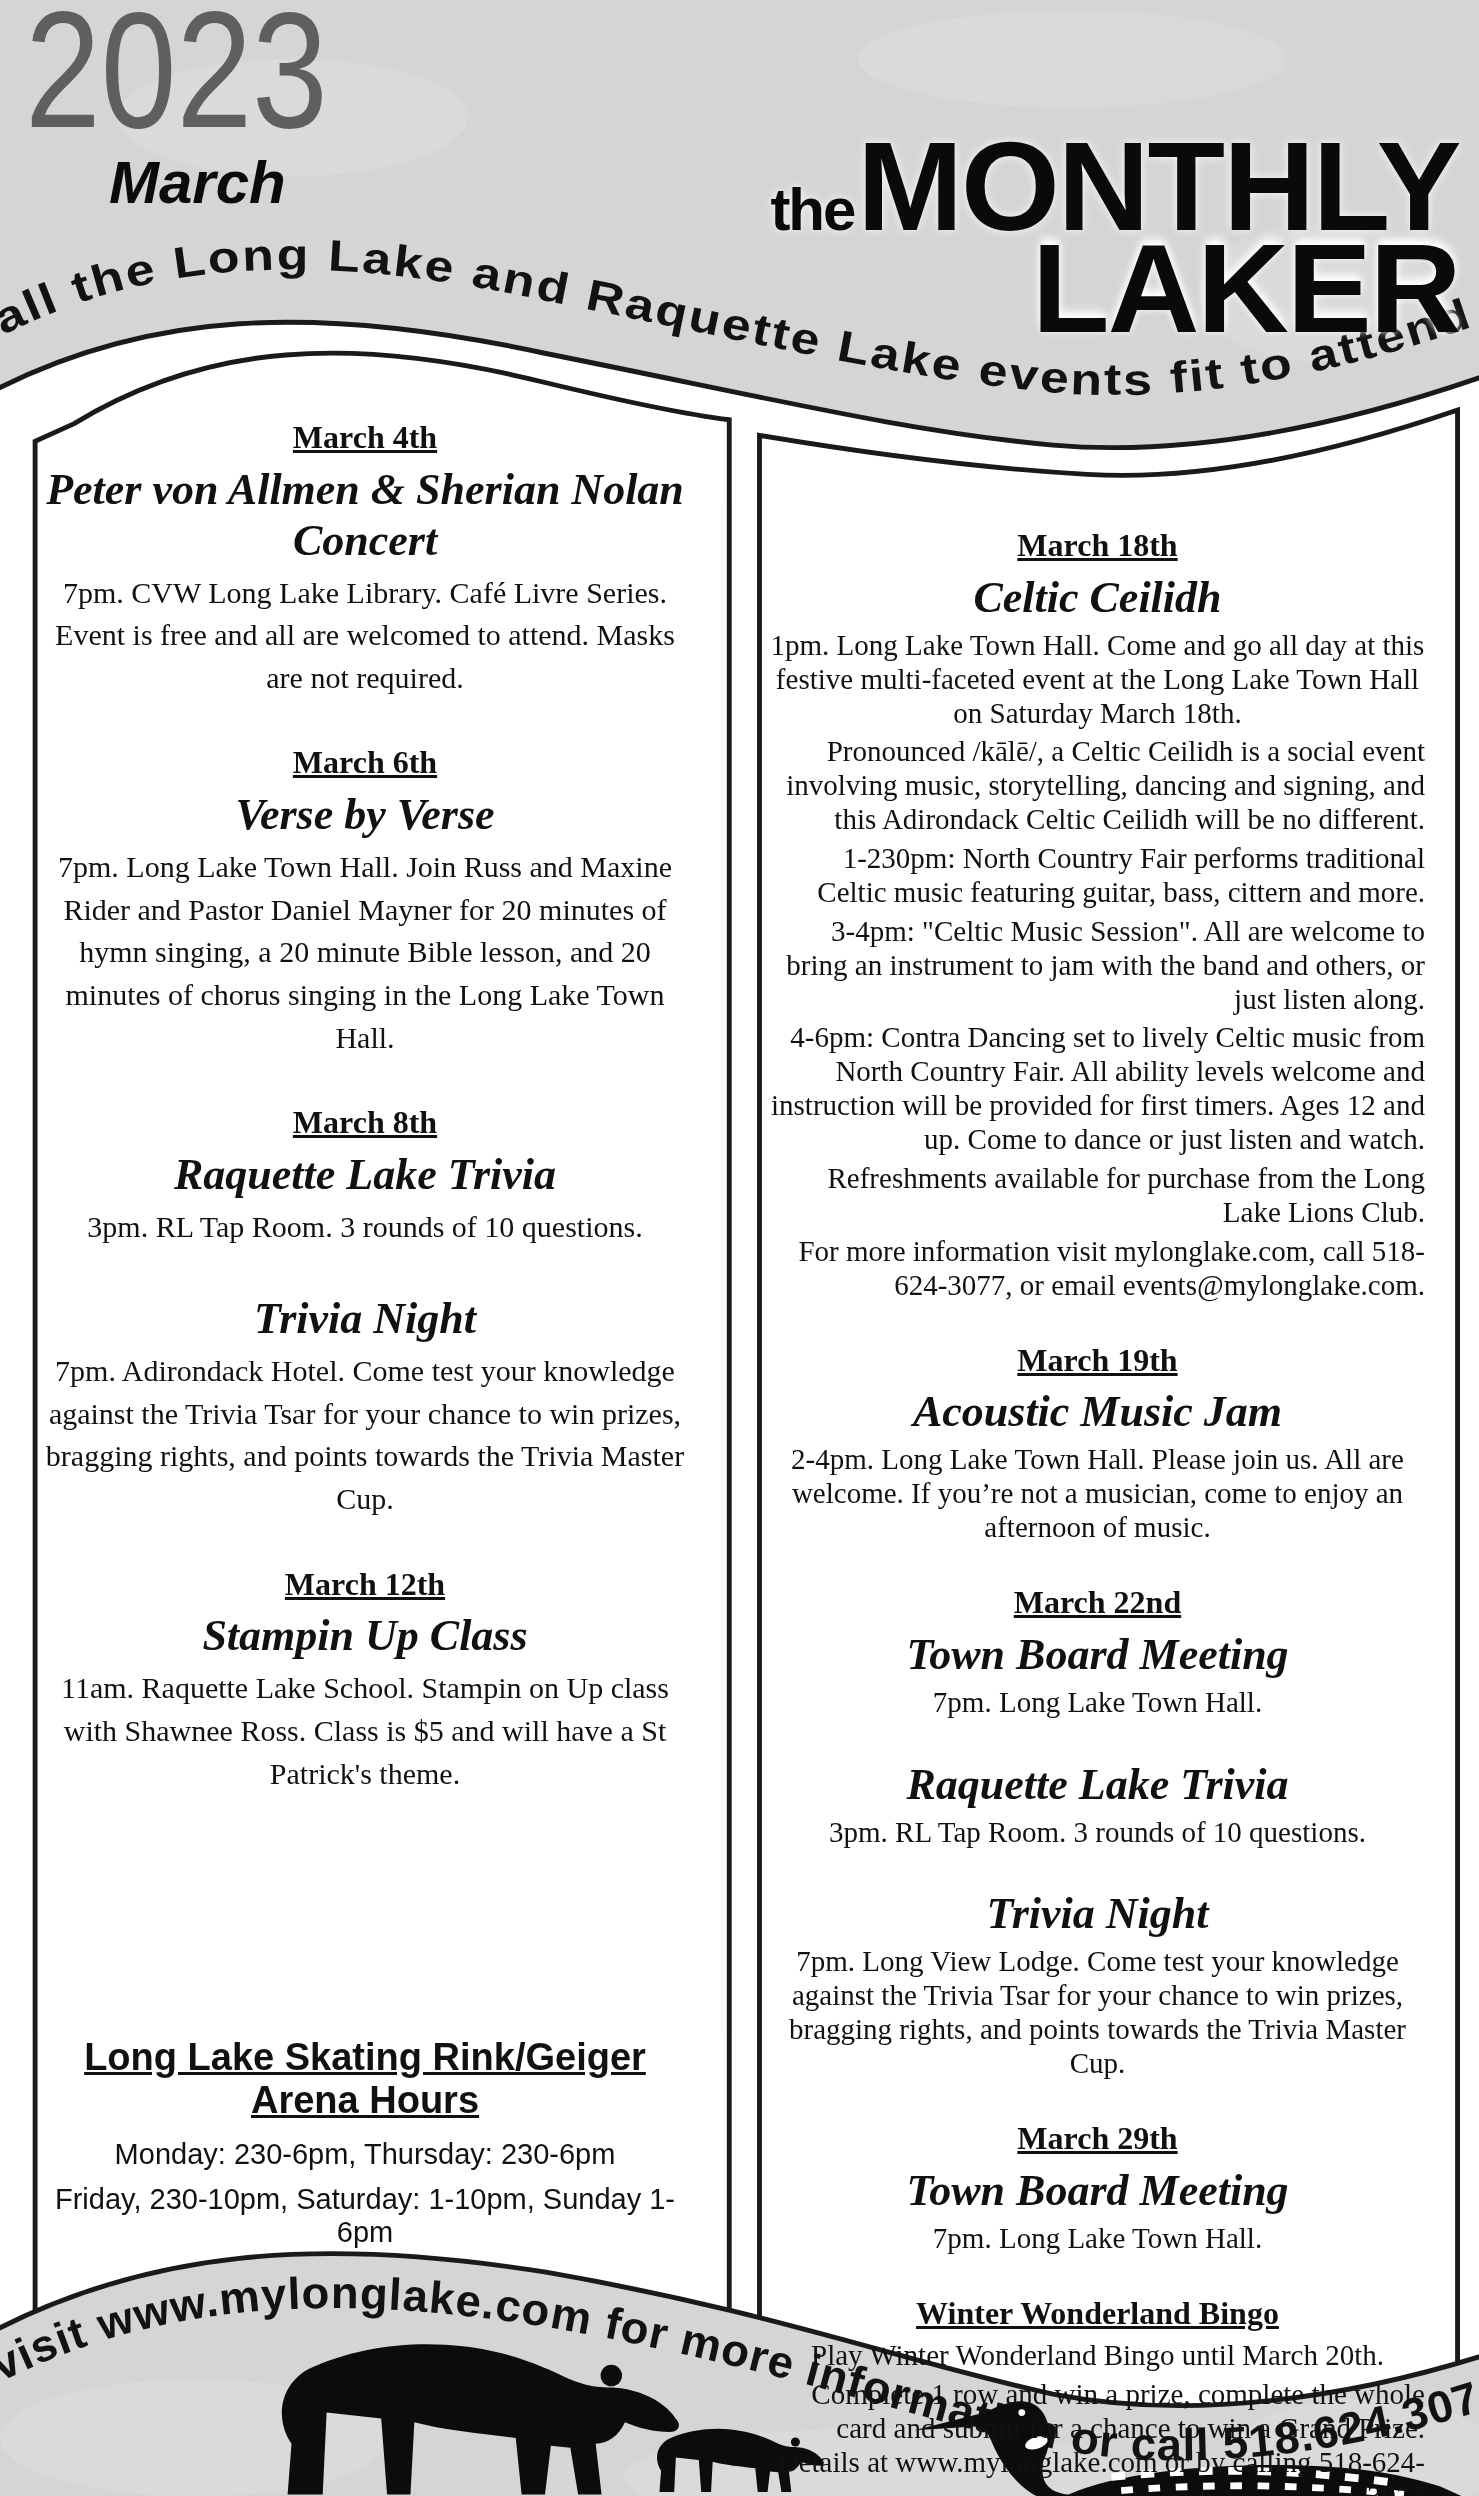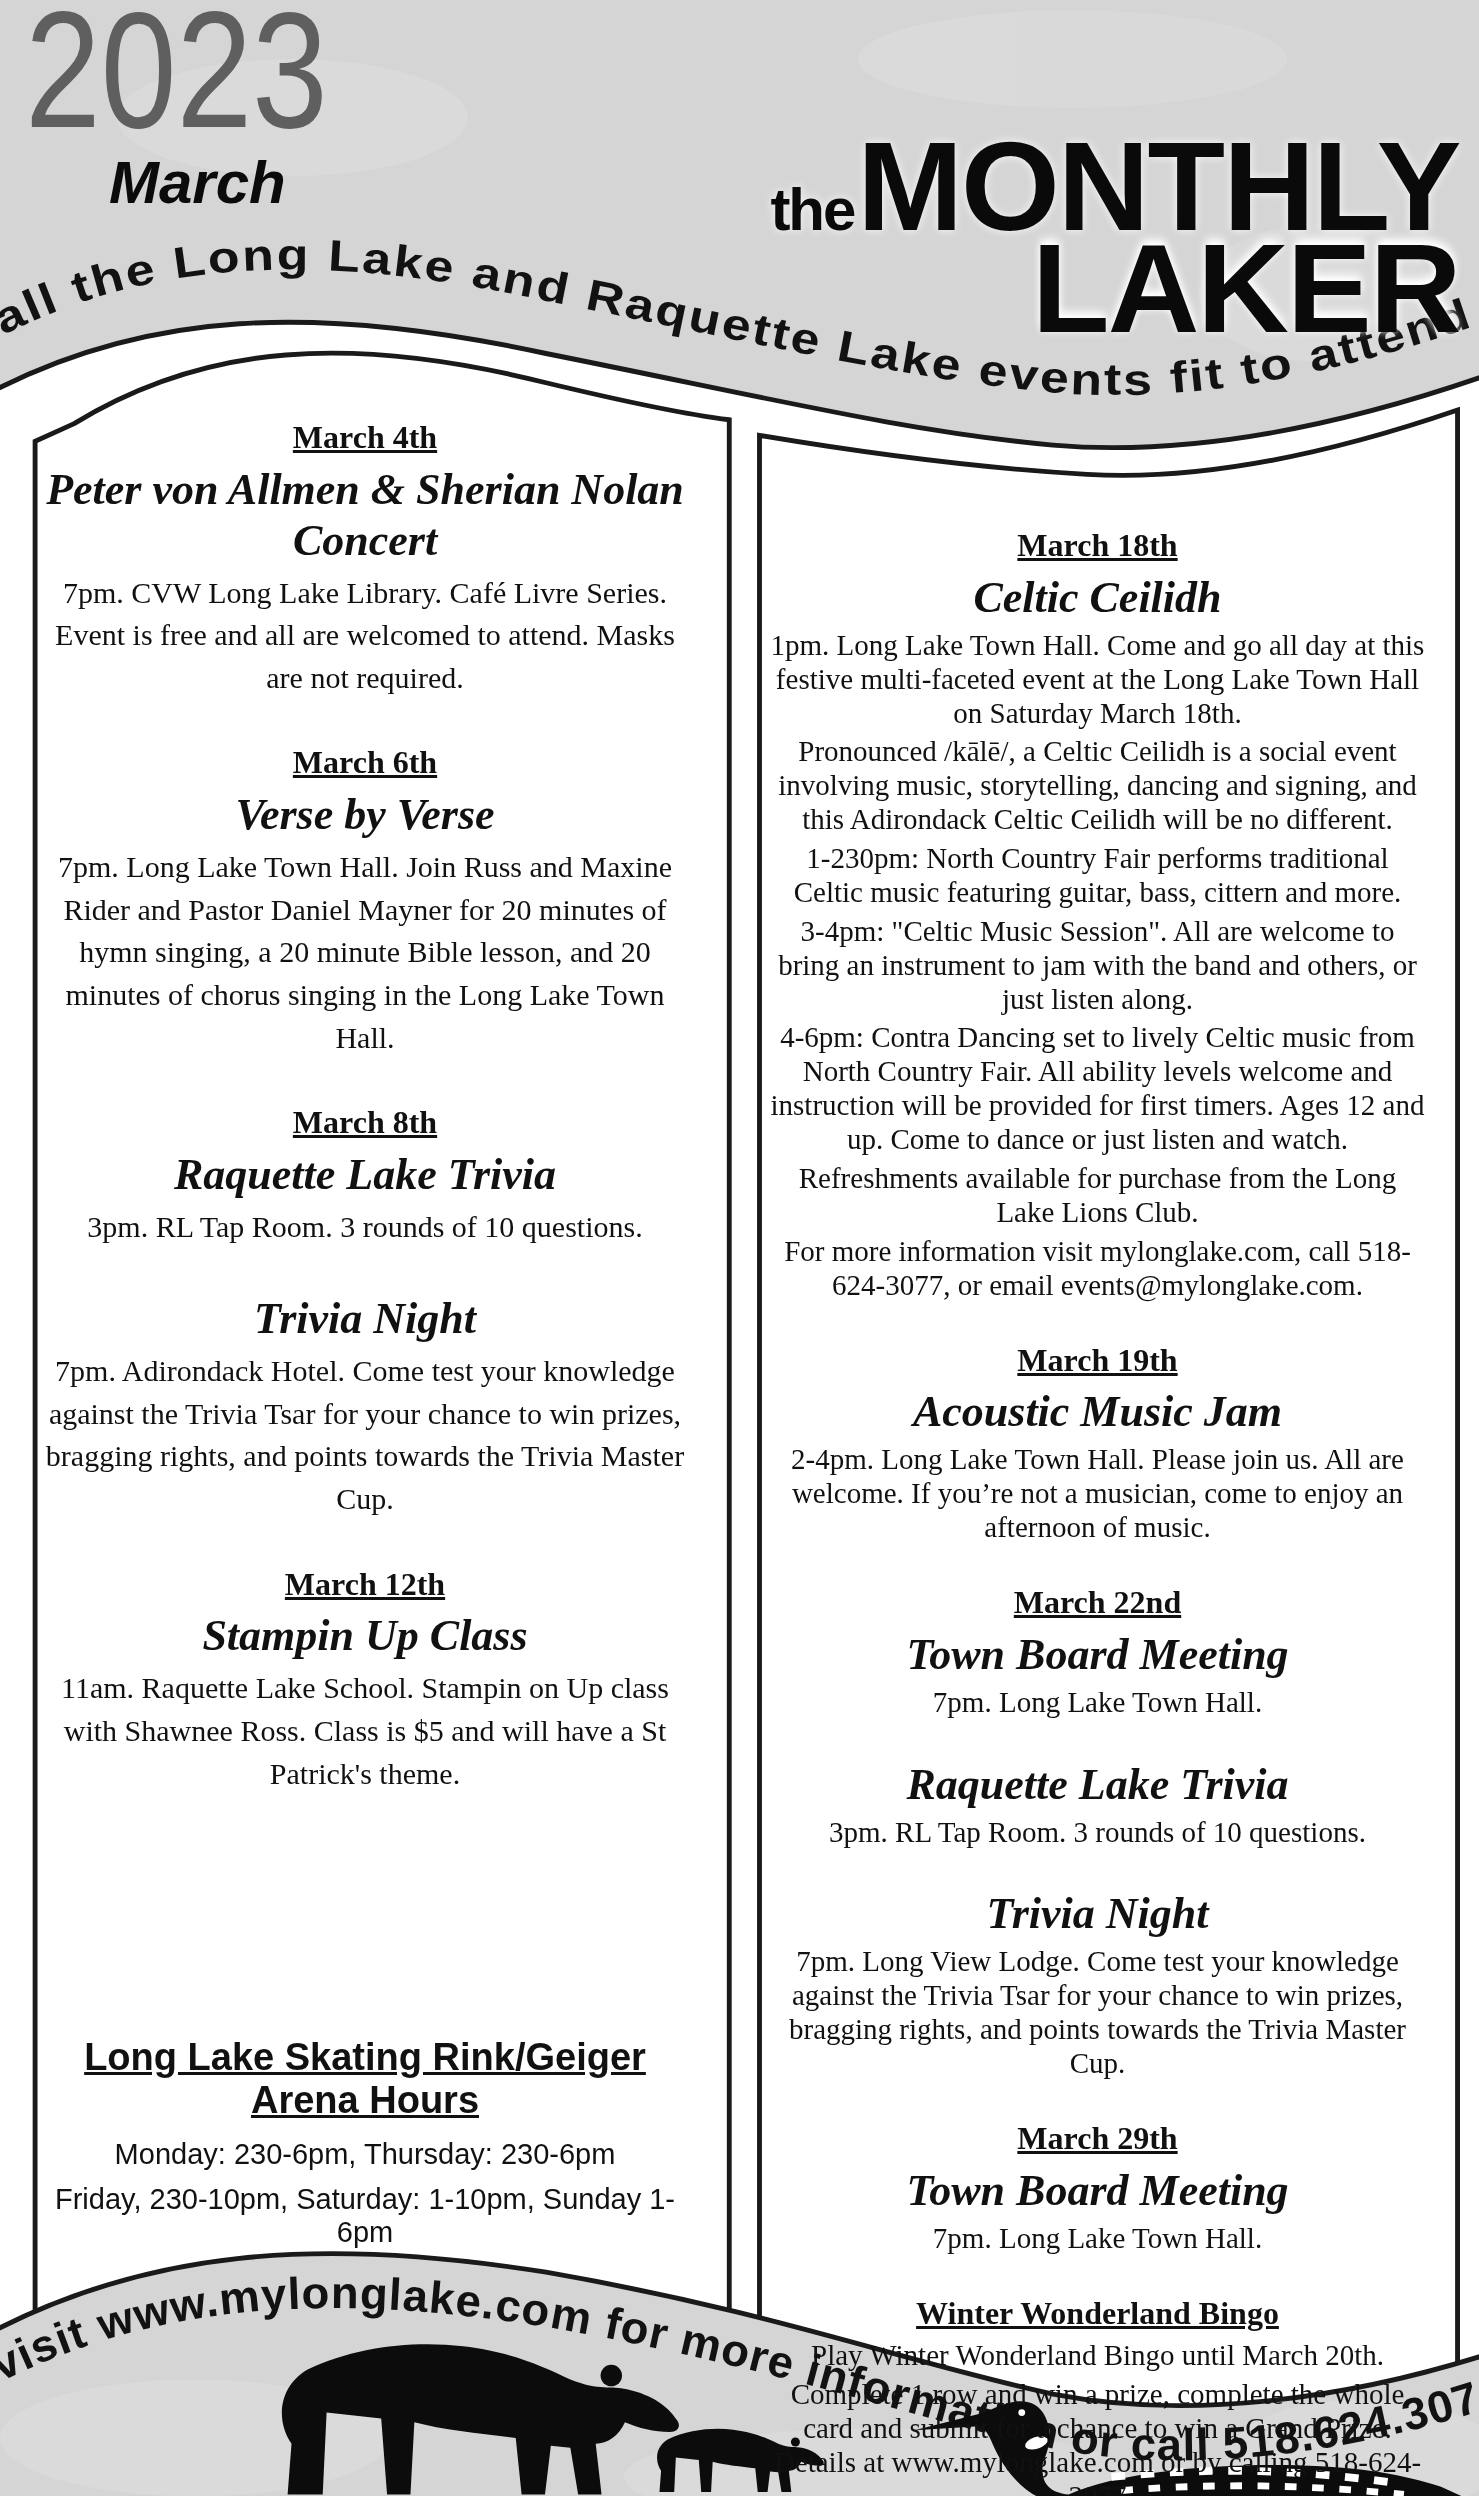--- a/index.html
+++ b/index.html
@@ -22,21 +22,21 @@
 
   
   .col{position:absolute;text-align:center;}
   .col-left{left:43px;top:419px;width:644px;}
   .col-right{left:770px;top:488px;width:655px;}
   .event{margin-top:45px;}
   .event:first-child{margin-top:0;}
   .event-date{font-weight:bold;text-decoration:underline;font-size:32px;margin-bottom:7.8px;}
   .event-title{font-weight:bold;font-style:italic;font-size:44px;margin-bottom:5.9px;}
   .event-paragraph{font-size:30px;line-height:1.42;}
-  .event-paragraph + .event-paragraph{margin-top:5.9px;}
+  .event-paragraph + .event-paragraph{margin-top:5.9px;text-align:right;}
   .col-right .event{margin-top:39px;}
   .col-right .event-paragraph{font-size:29px;line-height:1.17;}
   .col-right .event-paragraph + .event-paragraph{margin-top:4.9px;}
 
   
   .skating{position:absolute;left:43px;top:2036px;width:644px;text-align:center;
            font-family:"Liberation Sans",sans-serif;}
   .skating-title{font-weight:bold;text-decoration:underline;font-size:38px;margin-bottom:15.6px;}
   .skating-line{font-size:29px;margin-bottom:12.7px;}
 

